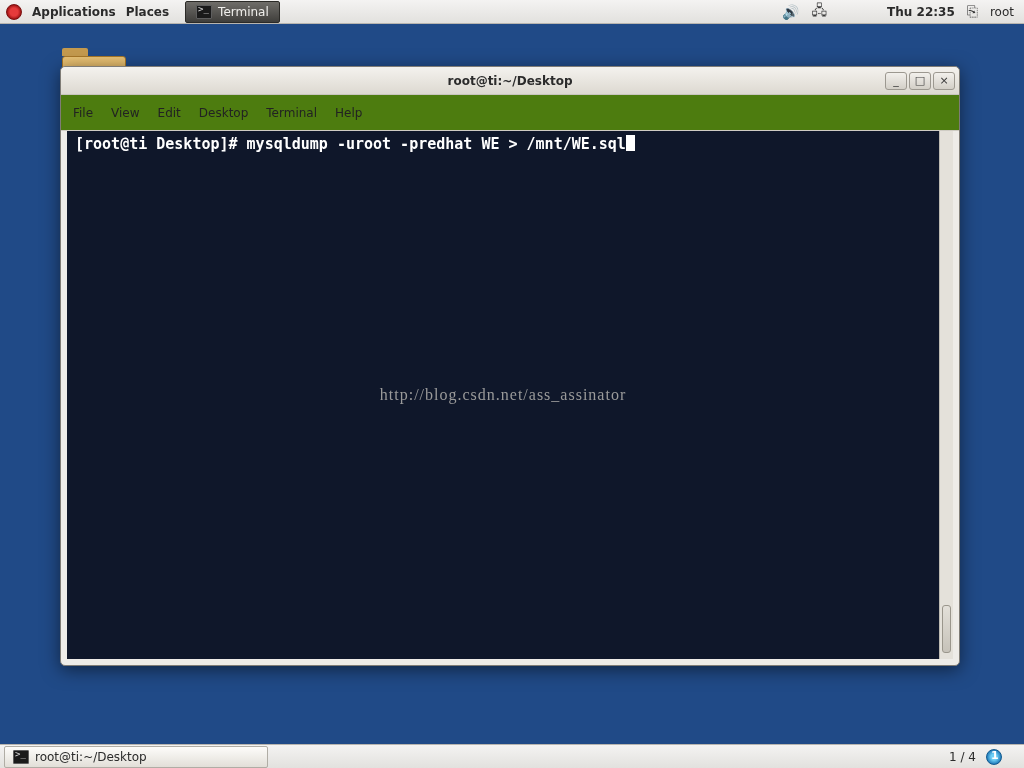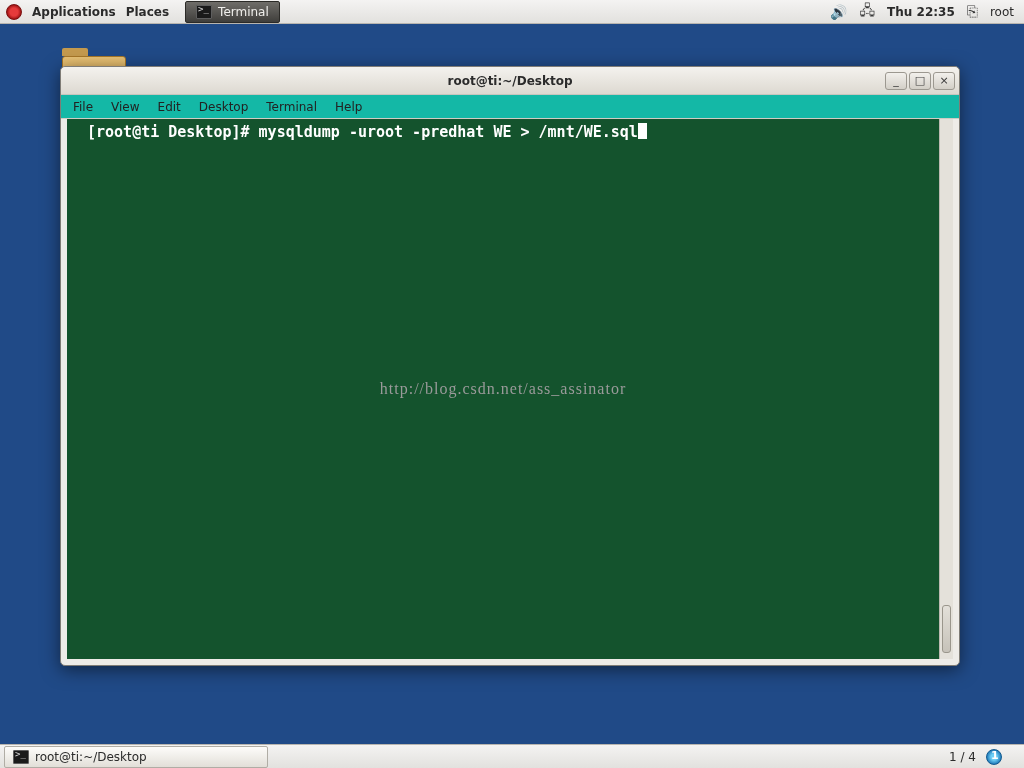--- a/index.html
+++ b/index.html
@@ -31,21 +31,21 @@
   }
   .task-tile .term-icon, .taskbar-tile .term-icon {
     width: 16px; height: 14px; background: #1a1a1a; border: 1px solid #5e5e5e;
     position: relative; border-radius: 1px;
   }
   .task-tile .term-icon::before, .taskbar-tile .term-icon::before {
     content: ">_"; position: absolute; top: -2px; left: 1px;
     font-size: 9px; color: #d9d9d9; font-family: monospace;
   }
   .tray-icon { font-size: 14px; color: #3a3a3a; }
-  .clock { font-weight: bold; }
+  .clock { font-weight: bold; margin-left: 48px; }
 
   
   .folder-icon {
     position: absolute; top: 48px; left: 62px; width: 64px; height: 48px;
   }
   .folder-icon .tab { width: 26px; height: 8px; background: #c49a4e; border-radius: 2px 2px 0 0; }
   .folder-icon .body {
     width: 64px; height: 40px;
     background: linear-gradient(#e8c276, #c8943f);
     border-radius: 3px; border: 1px solid #a77728;
@@ -70,31 +70,31 @@
   }
   .win-controls { position: absolute; right: 4px; display: flex; gap: 2px; }
   .win-btn {
     width: 22px; height: 18px;
     background: linear-gradient(#f2f0ec, #d3cfc7);
     border: 1px solid #9c9890; border-radius: 3px;
     font-size: 11px; line-height: 15px; text-align: center;
     color: #3b3b3b; cursor: pointer;
   }
   .menubar {
-    height: 24px; display: flex; align-items: center; gap: 18px;
+    height: 36px; display: flex; align-items: center; gap: 18px;
     padding: 0 12px; font-size: 12px; color: #222;
-    background: #14b8a6; border-bottom: 1px solid #cfccc4;
+    background: #4d7c0f; border-bottom: 1px solid #cfccc4;
   }
   .menubar span { cursor: pointer; }
   .term-wrap { position: relative; flex: 1; padding: 0 6px 6px 6px; display: flex; }
   .terminal {
-    flex: 1; background: #14532d; color: #fff;
+    flex: 1; background: #0f172a; color: #fff;
     font-family: "DejaVu Sans Mono", "Liberation Mono", monospace;
     font-size: 15px; font-weight: bold; line-height: 1.25;
-    padding: 4px 20px; position: relative; overflow: hidden;
+    padding: 4px 8px; position: relative; overflow: hidden;
   }
   .terminal .prompt-line { white-space: pre; }
   .terminal .cursor {
     display: inline-block; width: 9px; height: 16px; background: #fff;
     vertical-align: -2px;
   }
   .watermark {
     position: absolute; top: 50%; left: 50%; transform: translate(-50%, -50%);
     color: #9a9a9a; font-family: Liberation Serif, serif; font-size: 16px; letter-spacing: 1px;
     font-weight: normal;

